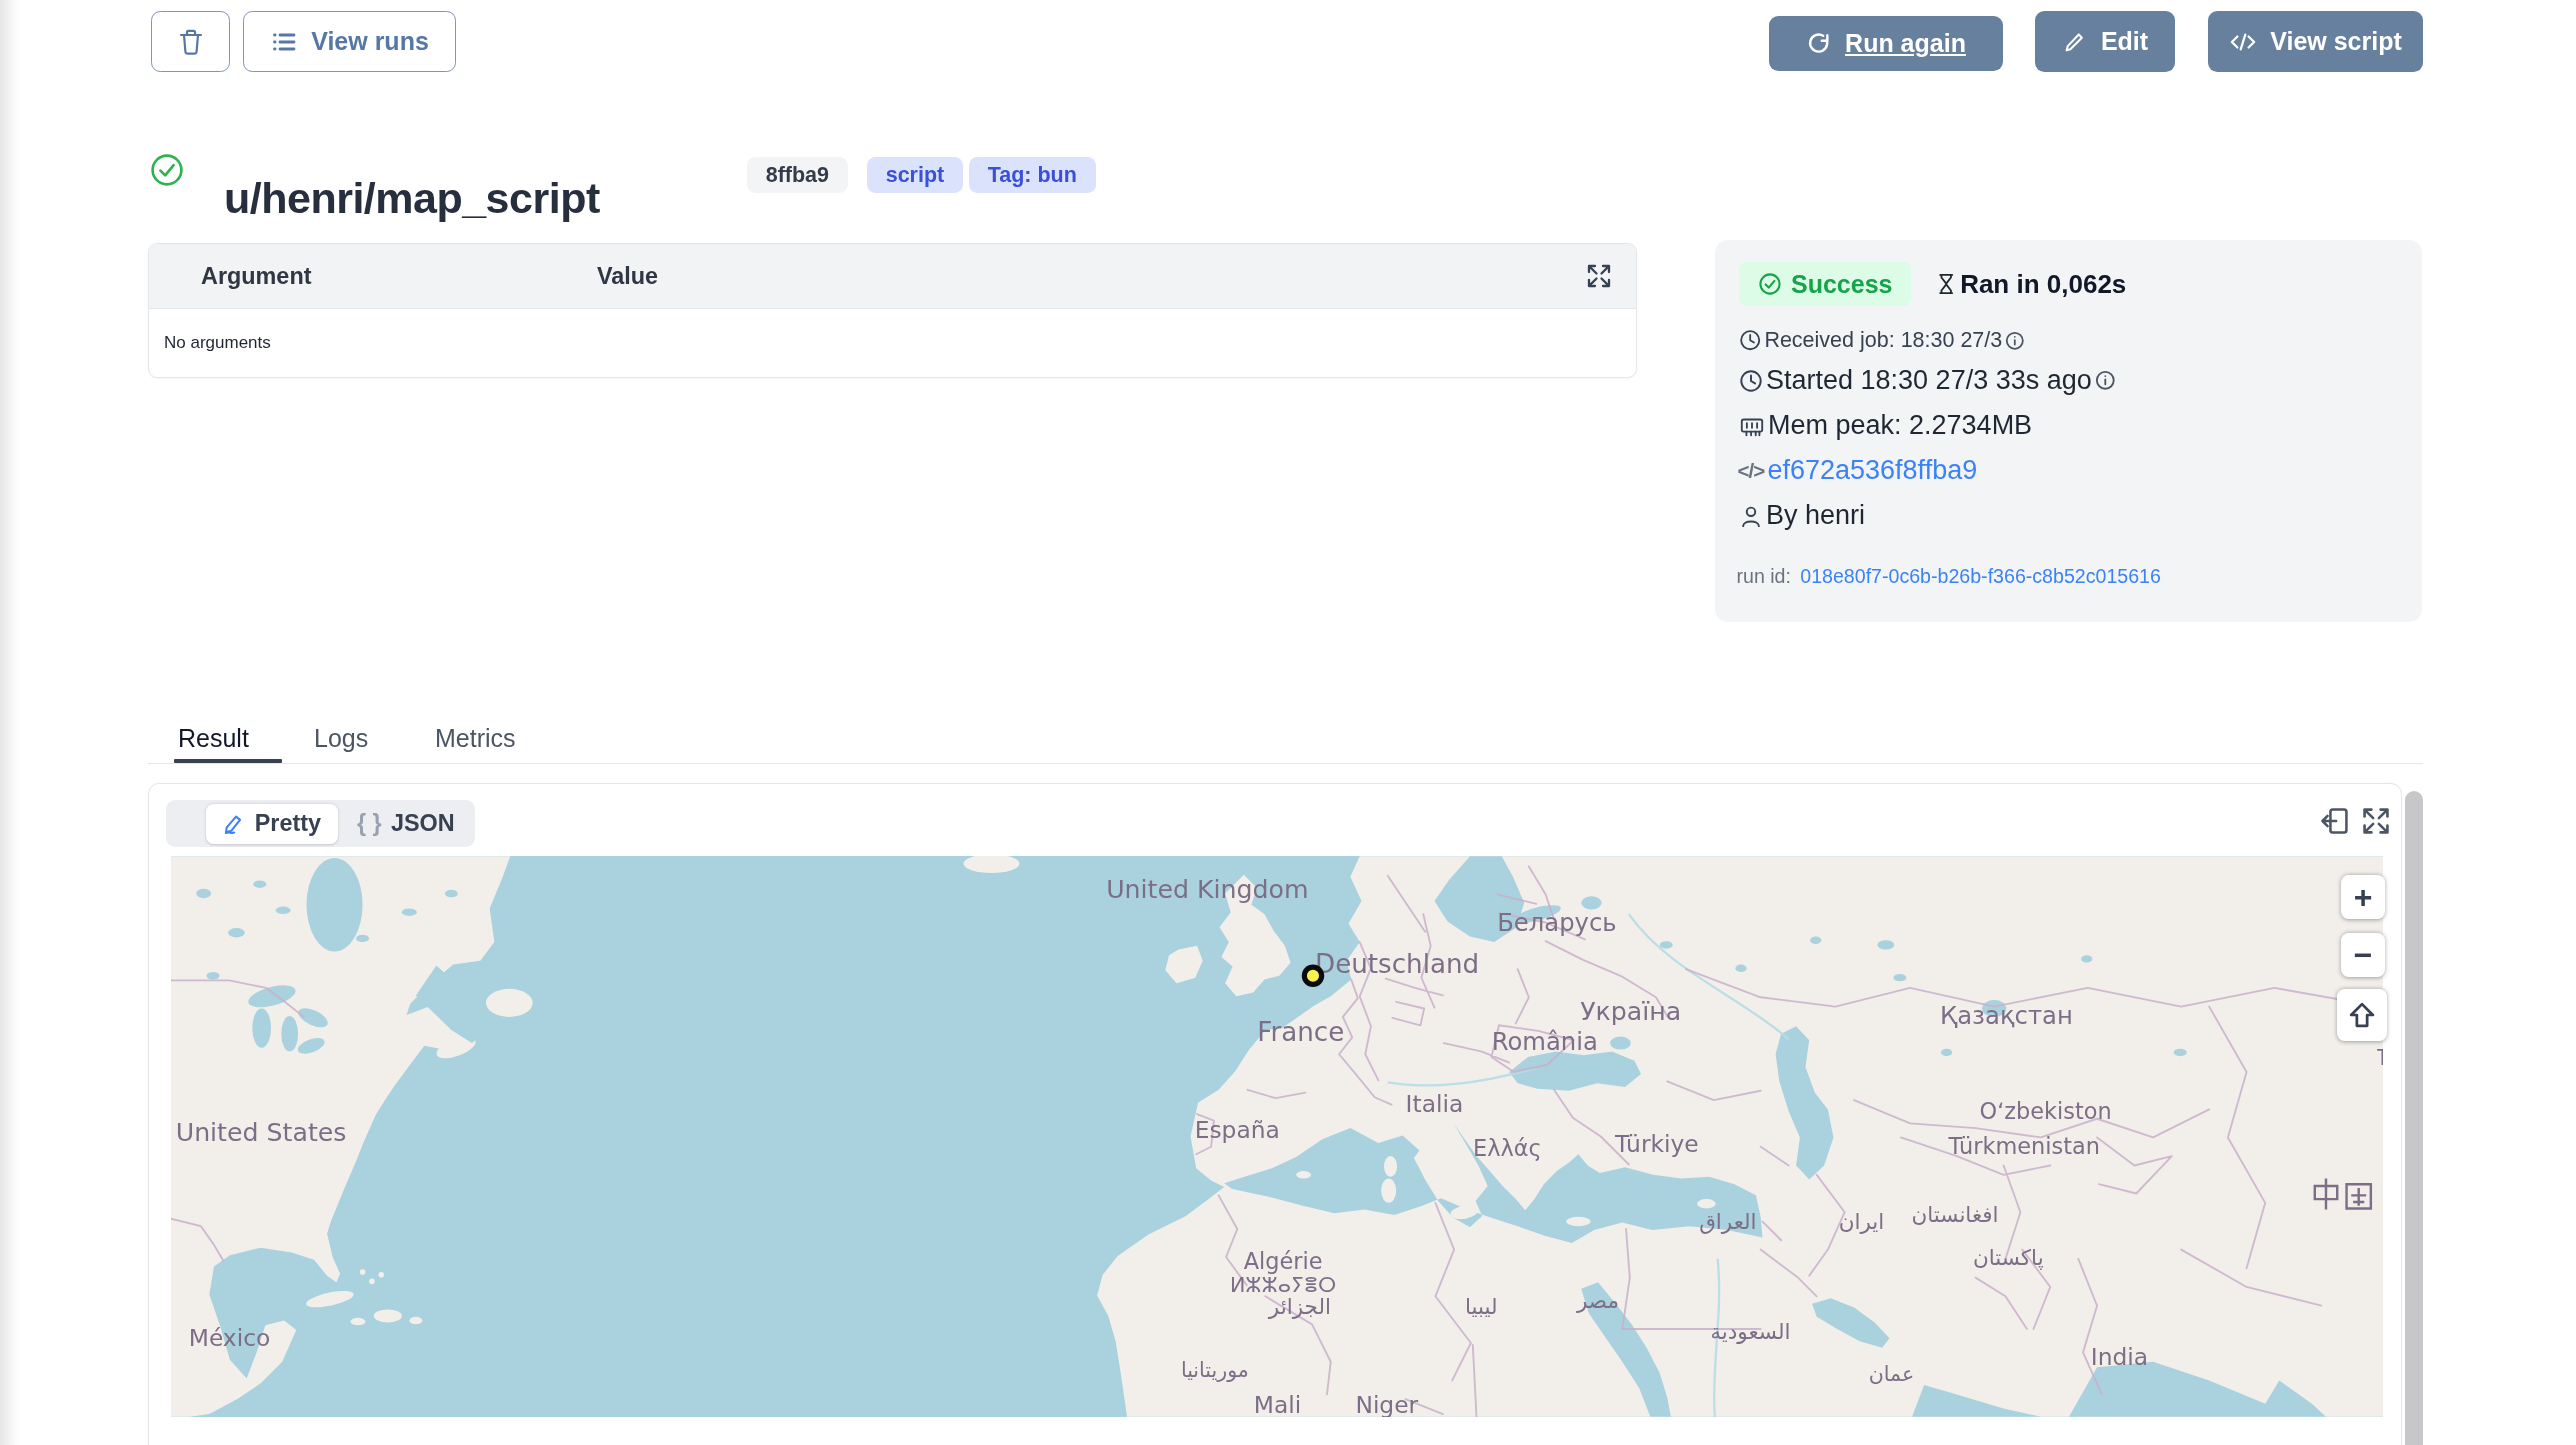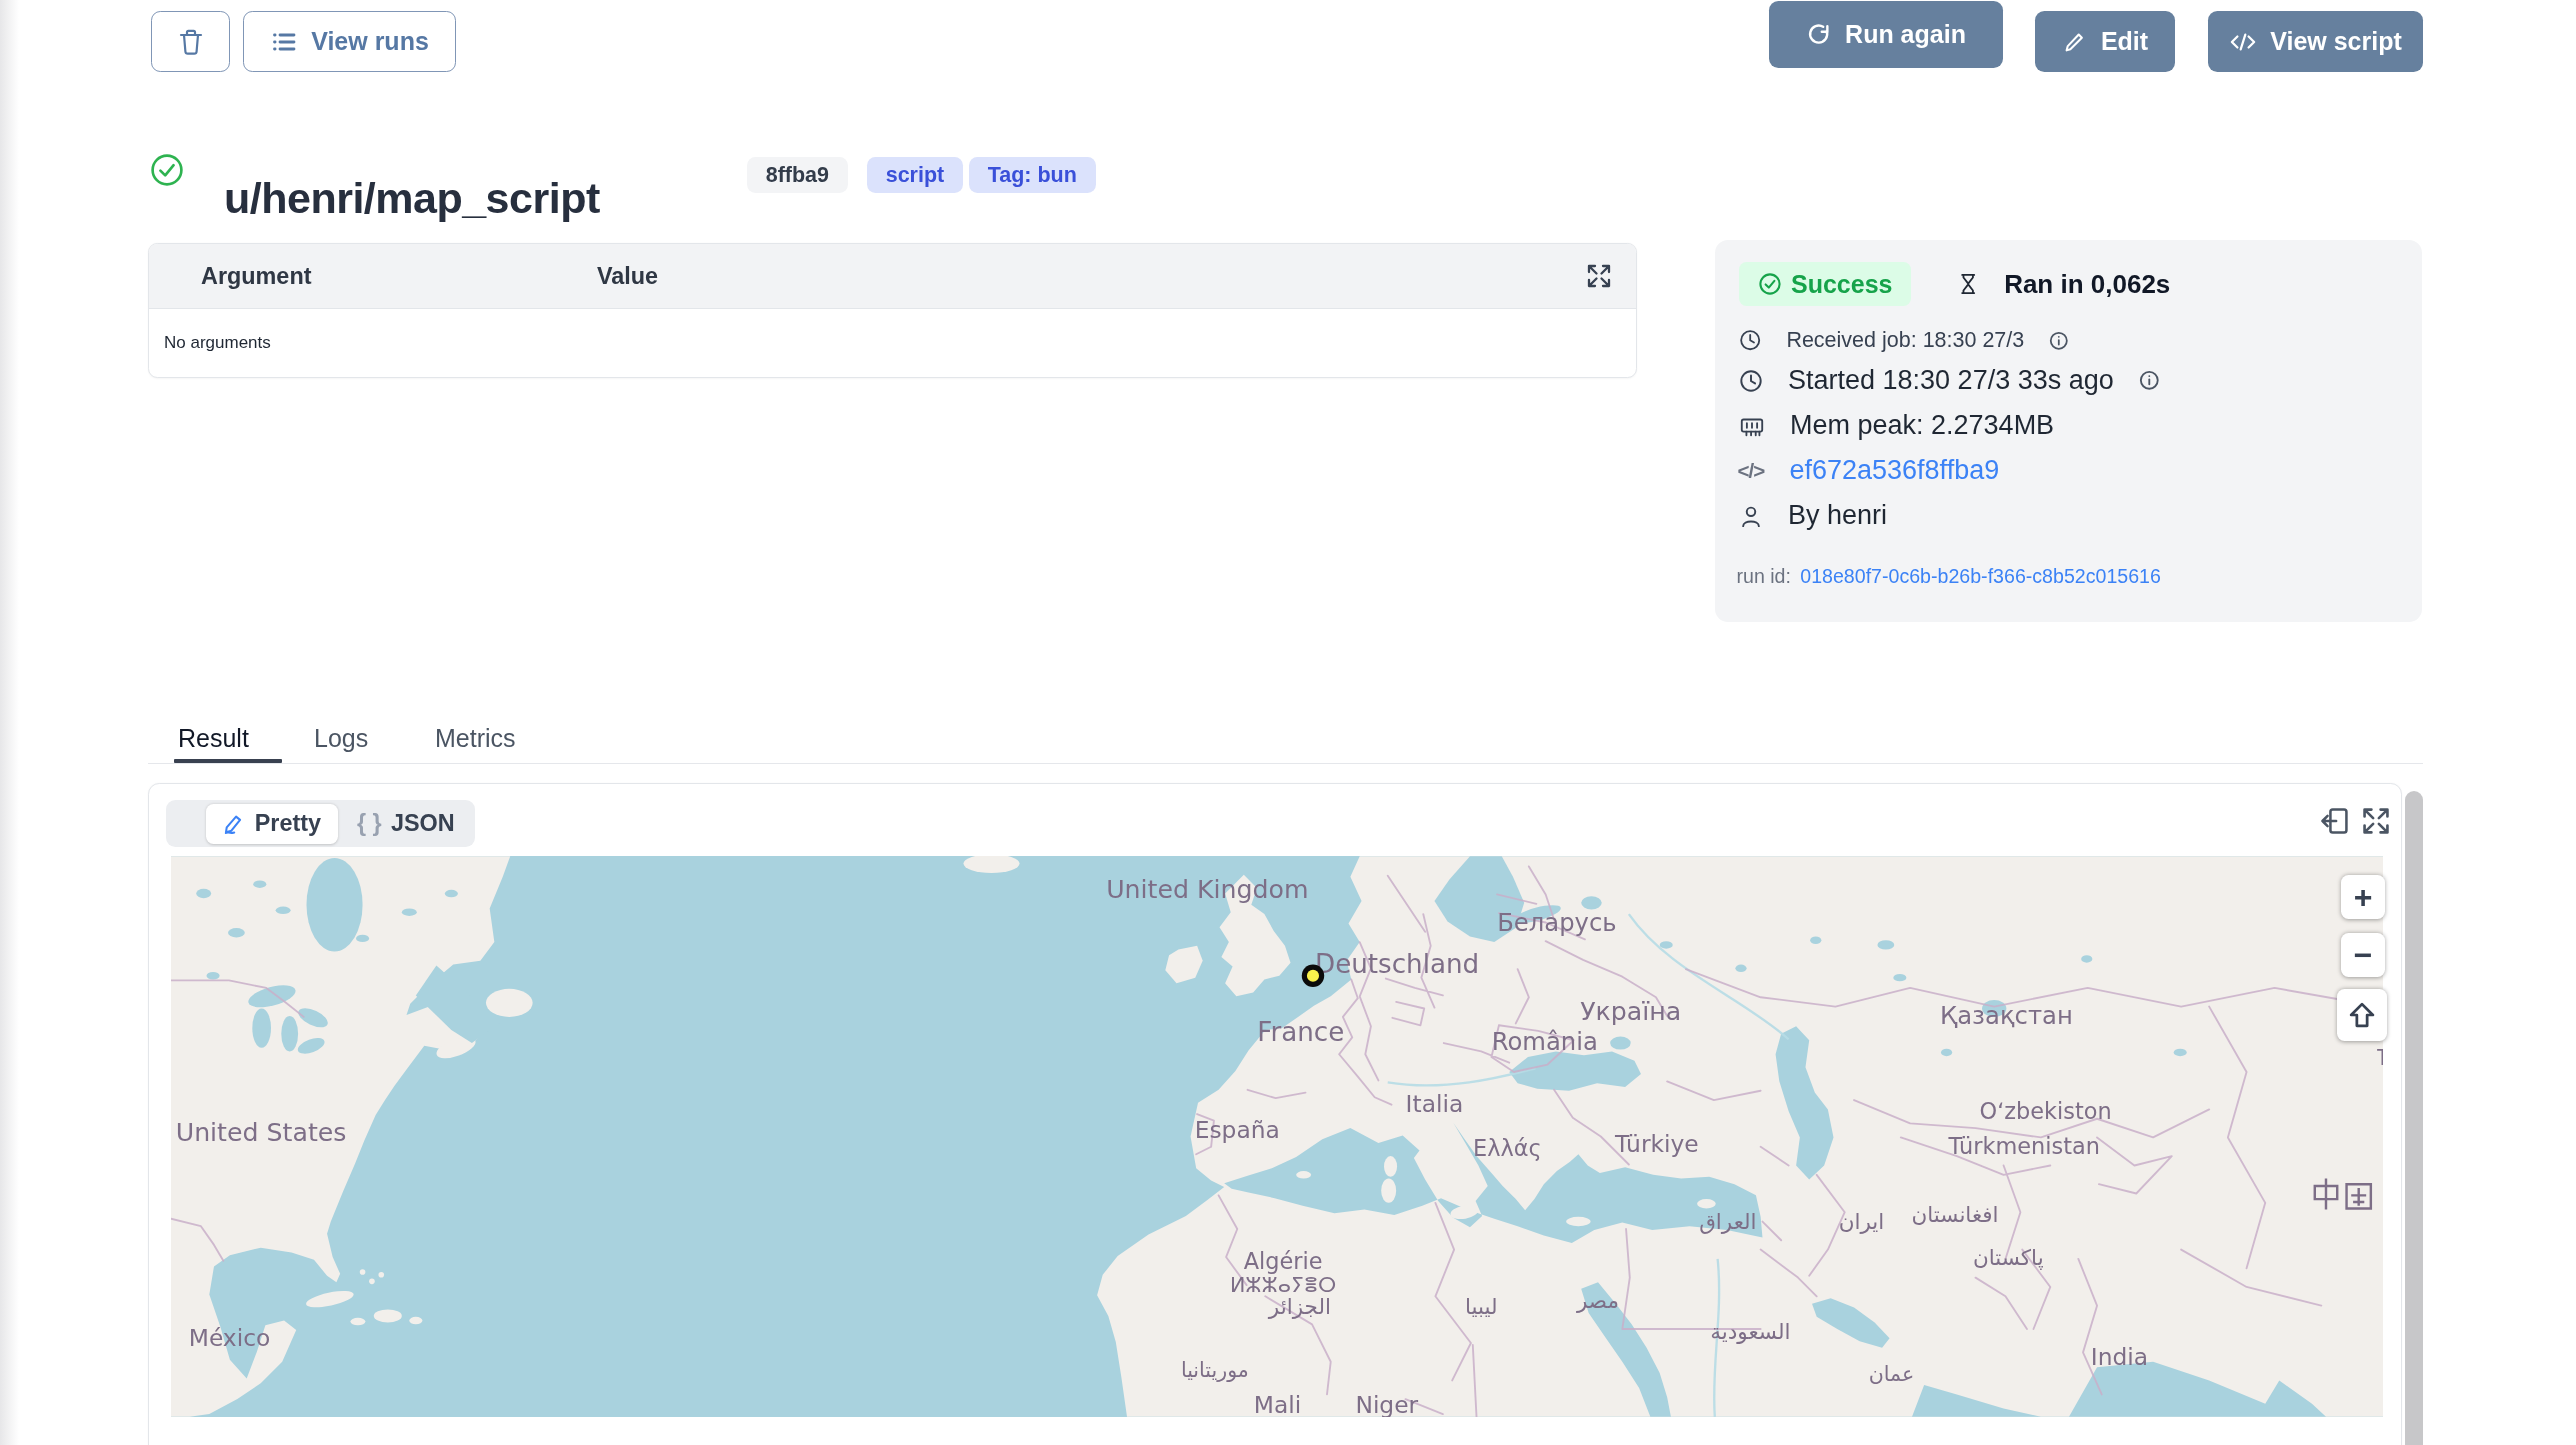--- a/index.html
+++ b/index.html
@@ -25,21 +25,21 @@
 
   
   .args-table { border:0.9px solid #e3e6ea; border-radius:9.3px; overflow:hidden;
                 box-shadow:0 0.9px 1.9px rgba(0,0,0,.04); background:#fff; }
   .args-head { display:flex; align-items:center; height:65px; background:#f2f3f5;
                border-bottom:0.9px solid #e3e6ea; color:#2f3744; font-size:23.4px; font-weight:700; }
   .args-body { height:68px; display:flex; align-items:center; font-size:17px; color:#1f2733; }
 
   
   .status-panel { background:#f3f4f6; border-radius:13px; }
-  .srow { position:absolute; display:flex; align-items:center; gap:25px; color:#1f2733; }
+  .srow { position:absolute; display:flex; align-items:center; gap:3px; color:#1f2733; }
   .success-badge { display:flex; align-items:center; gap:9.3px; background:#dcfce7; color:#16a34a;
                    font-weight:700; font-size:25px; border-radius:7.5px; padding:7.5px 18.7px; }
   .blue-link { color:#3b82f6; }
 
   
   .tab { position:absolute; font-size:25px; color:#4b5563; cursor:pointer; }
   .tab.active { color:#111827; }
   .tab-underline { background:#394150; height:3.7px; border-radius:0.9px; }
   .tab-divider { background:#e5e7eb; height:0.9px; }
 
@@ -81,21 +81,21 @@
   <div class="abs btn btn-outline" style="left:243px;top:11.2px;width:213px;height:61px;">
     <span class="icon">
       <svg width="28" height="28" viewBox="0 0 28 28" stroke="#5678a4" stroke-width="2.8" fill="none" stroke-linecap="round">
         <path d="M4.5,7 h0.6 M4.5,14 h0.6 M4.5,21 h0.6"></path>
           <path d="M10,7 h14 M10,14 h14 M10,21 h14"></path>
       </svg>
     </span>
     <span>View runs</span>
   </div>
 
-  <div class="abs btn btn-primary" style="left:1769px;top:1px;width:234px;height:67px;">
+  <div class="abs btn btn-primary" style="left:1769px;top:16px;width:234px;height:55px;text-decoration:underline;">
     <span class="icon">
       <svg width="26" height="26" viewBox="0 0 28 28" stroke="#fff" stroke-width="2.6" fill="none" stroke-linecap="round" stroke-linejoin="round">
         <path d="M23,4.5 V10.5 H17"></path>
           <path d="M22.4,10.2 A9.2,9.2 0 1 1 18.5,5.2"></path>
       </svg>
     </span>
     <span>Run again</span>
   </div>
 
   <div class="abs btn btn-primary" style="left:2035px;top:11.2px;width:140px;height:61px;">

